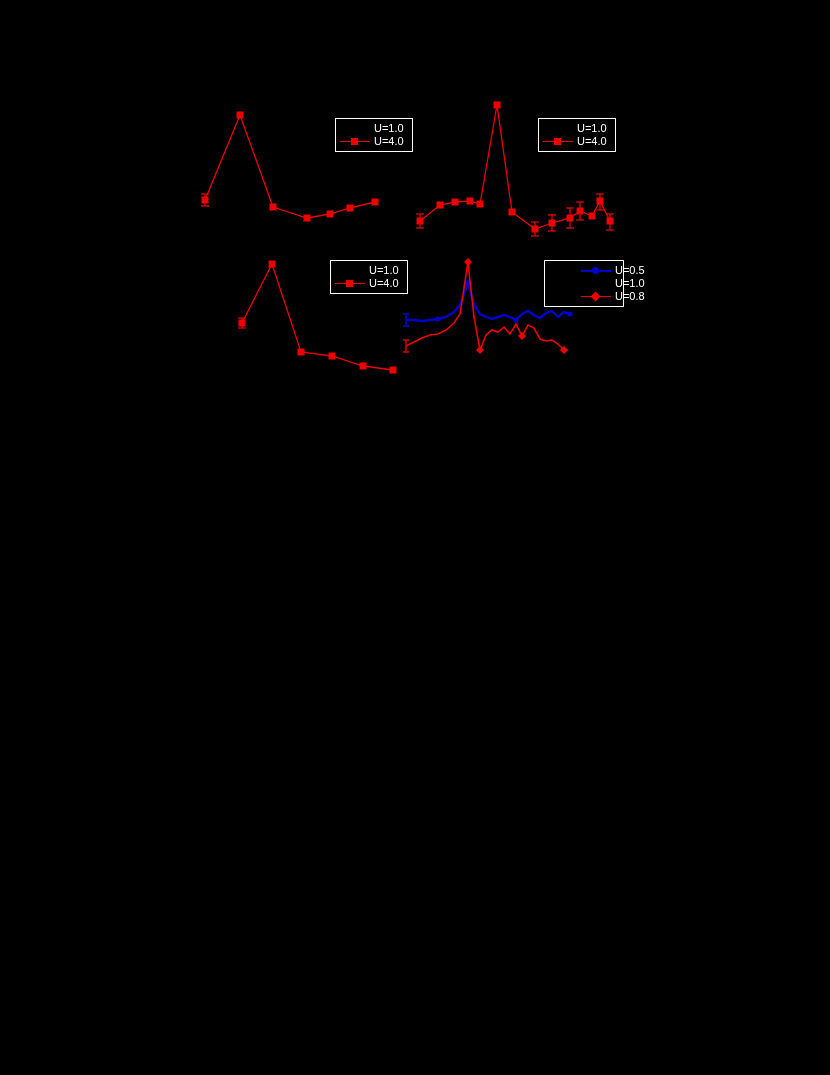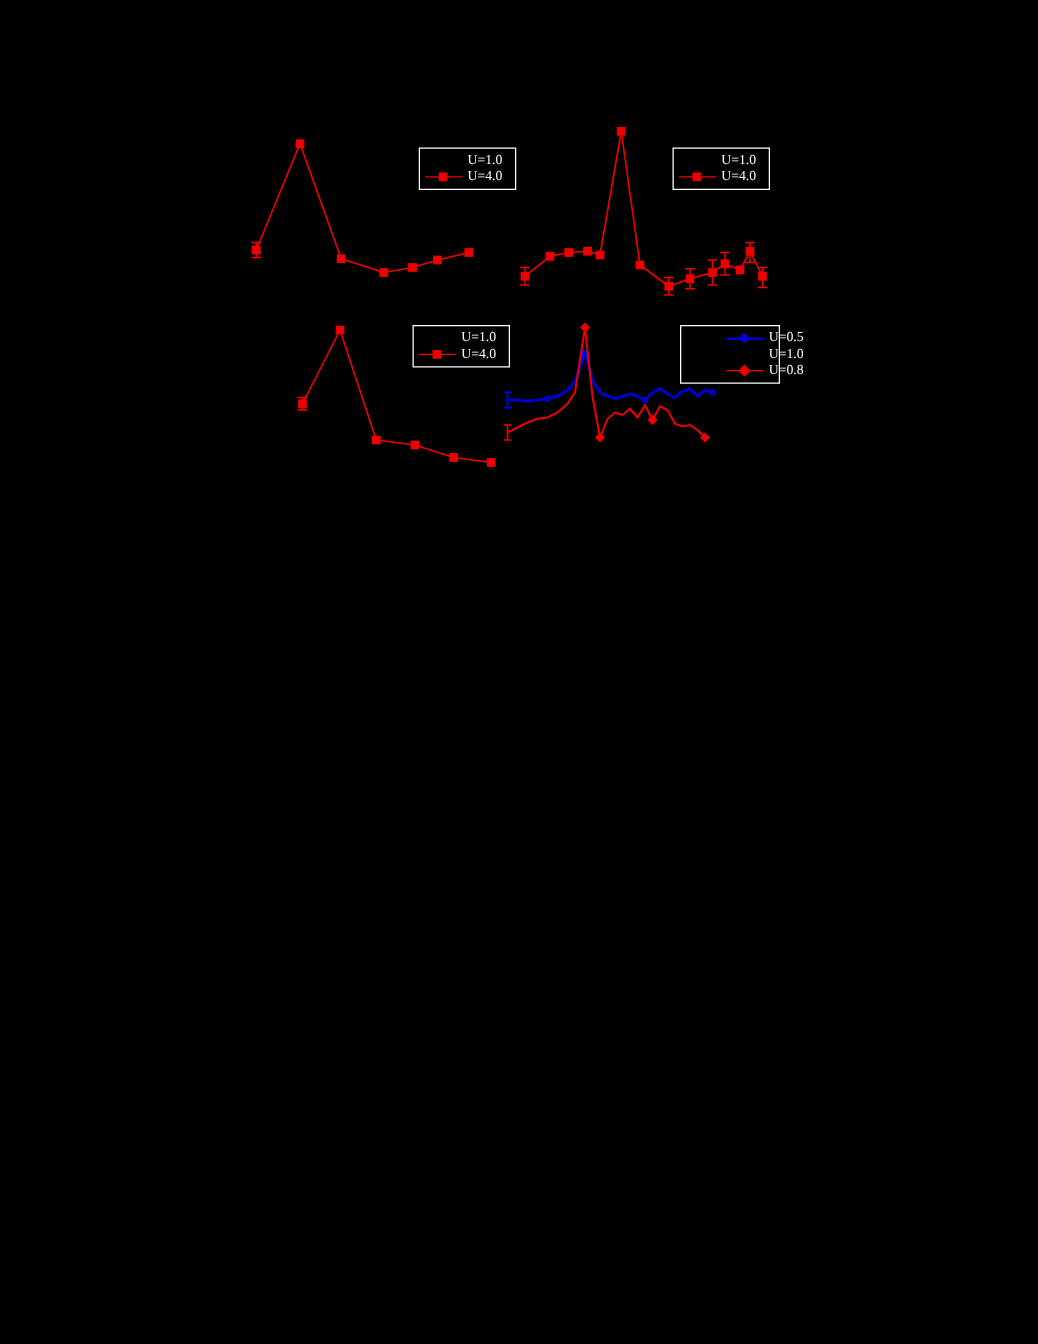--- a/index.html
+++ b/index.html
@@ -56,21 +56,21 @@
     top: 2px;
     width: 7px;
     height: 7px;
   }
   .mark-circle { border-radius: 50%; }
   .mark-square { border-radius: 0; }
   .legend-label {
     color: #ffffff;
     font-size: 11px;
     line-height: 11px;
-    font-family: Liberation Serif, serif;
+    font-family: Liberation Sans, sans-serif;
   }
 </style>
 </head>
 <body>
 
 <div id="page">
 
   <div class="panel" style="left:180px; top:90px; width:230px; height:140px;">
     <svg class="plot" width="230" height="140" viewBox="0 0 230 140">
       <g>

